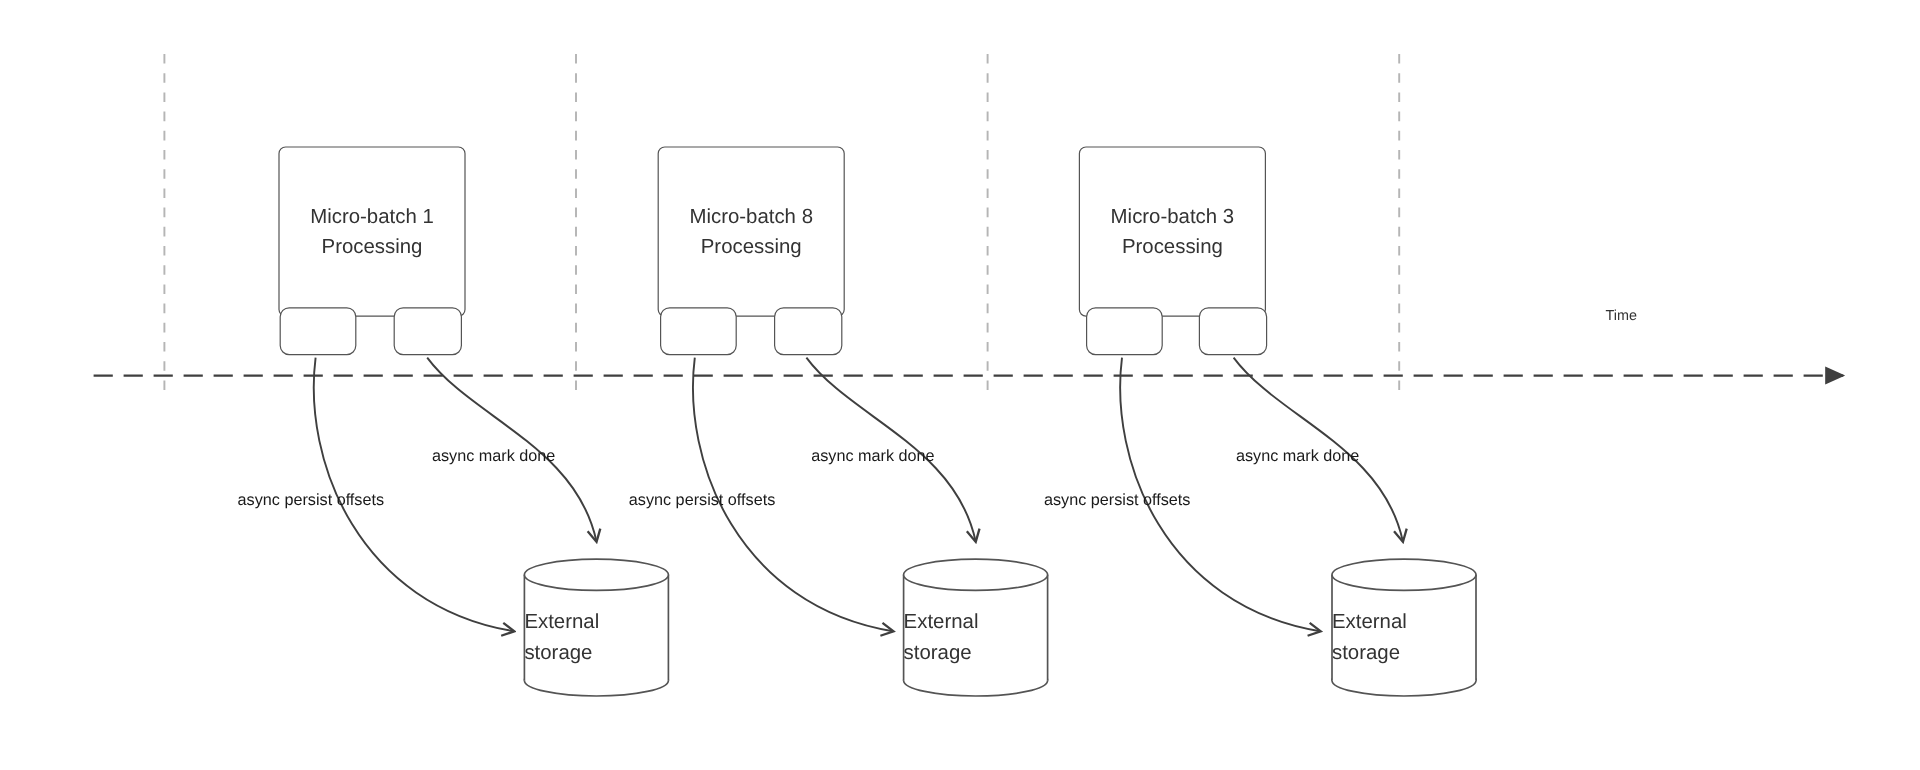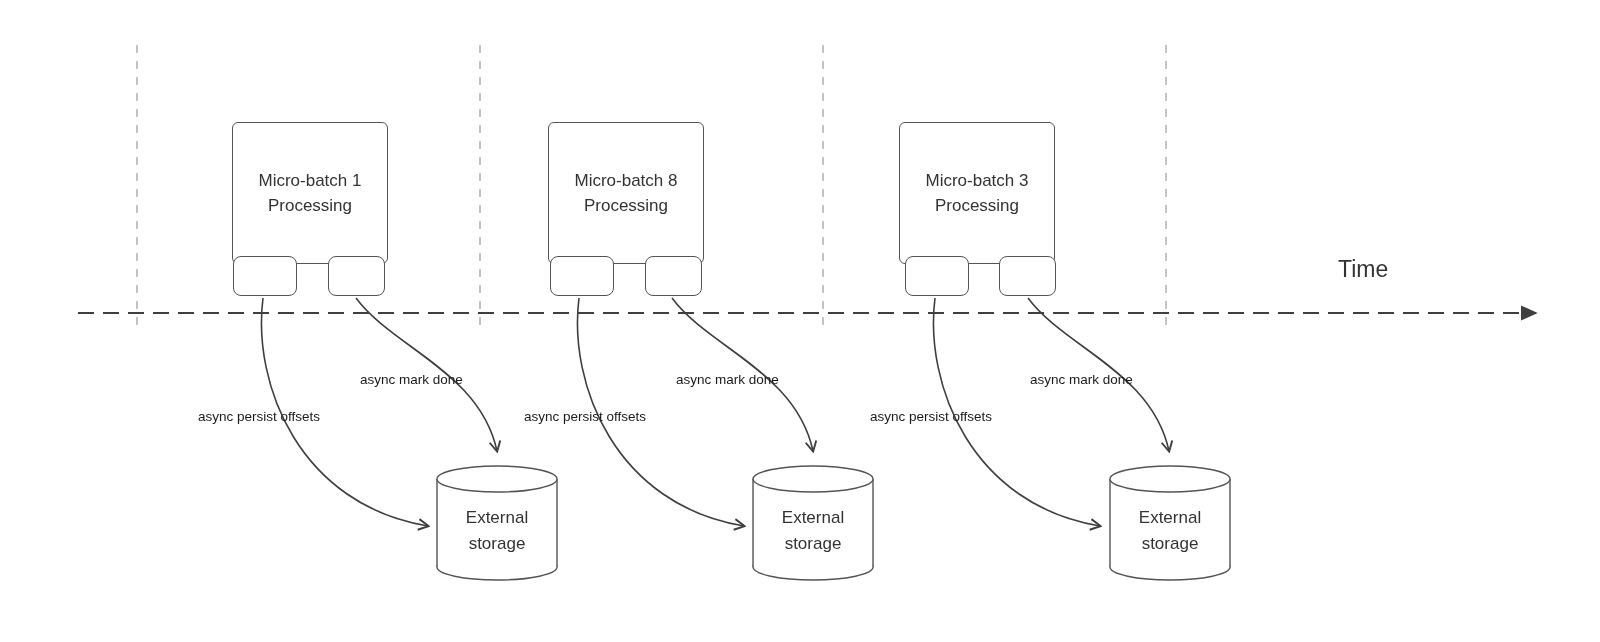--- a/index.html
+++ b/index.html
@@ -52,30 +52,30 @@
   .flow-label {
     position: absolute;
     font-size: 13.5px;
     font-weight: normal;
     color: #1a1a1a;
     white-space: nowrap;
   }
   .storage-text {
     position: absolute;
     width: 120px;
-    text-align: center;
+    text-align: left;
     font-size: 17px;
     line-height: 26px;
     color: #333333;
   }
   .time-label {
     position: absolute;
     left: 1338px;
     top: 256px;
-    font-size: 23px;
+    font-size: 12px;
     color: #333333;
   }
 </style>
 </head>
 <body>
 
 <div class="canvas">
 
   <svg class="layer-svg" viewBox="0 0 1600 642">
     <defs>

